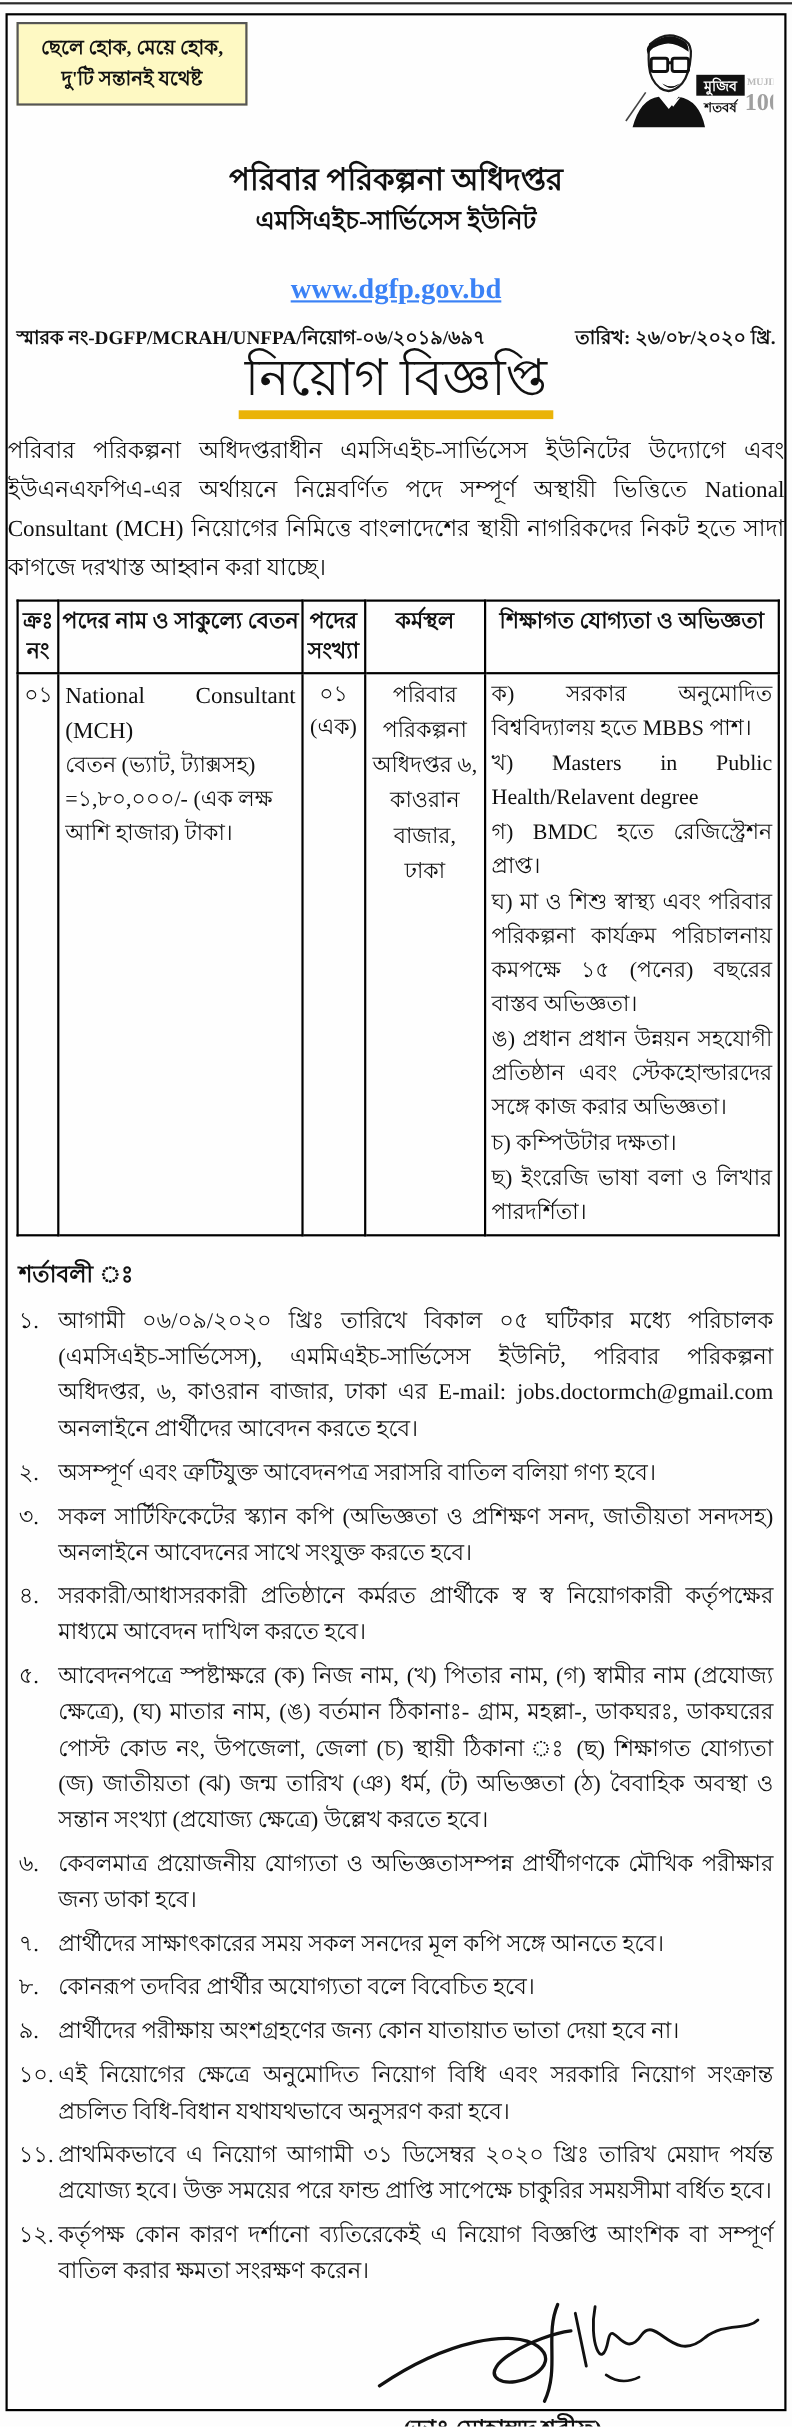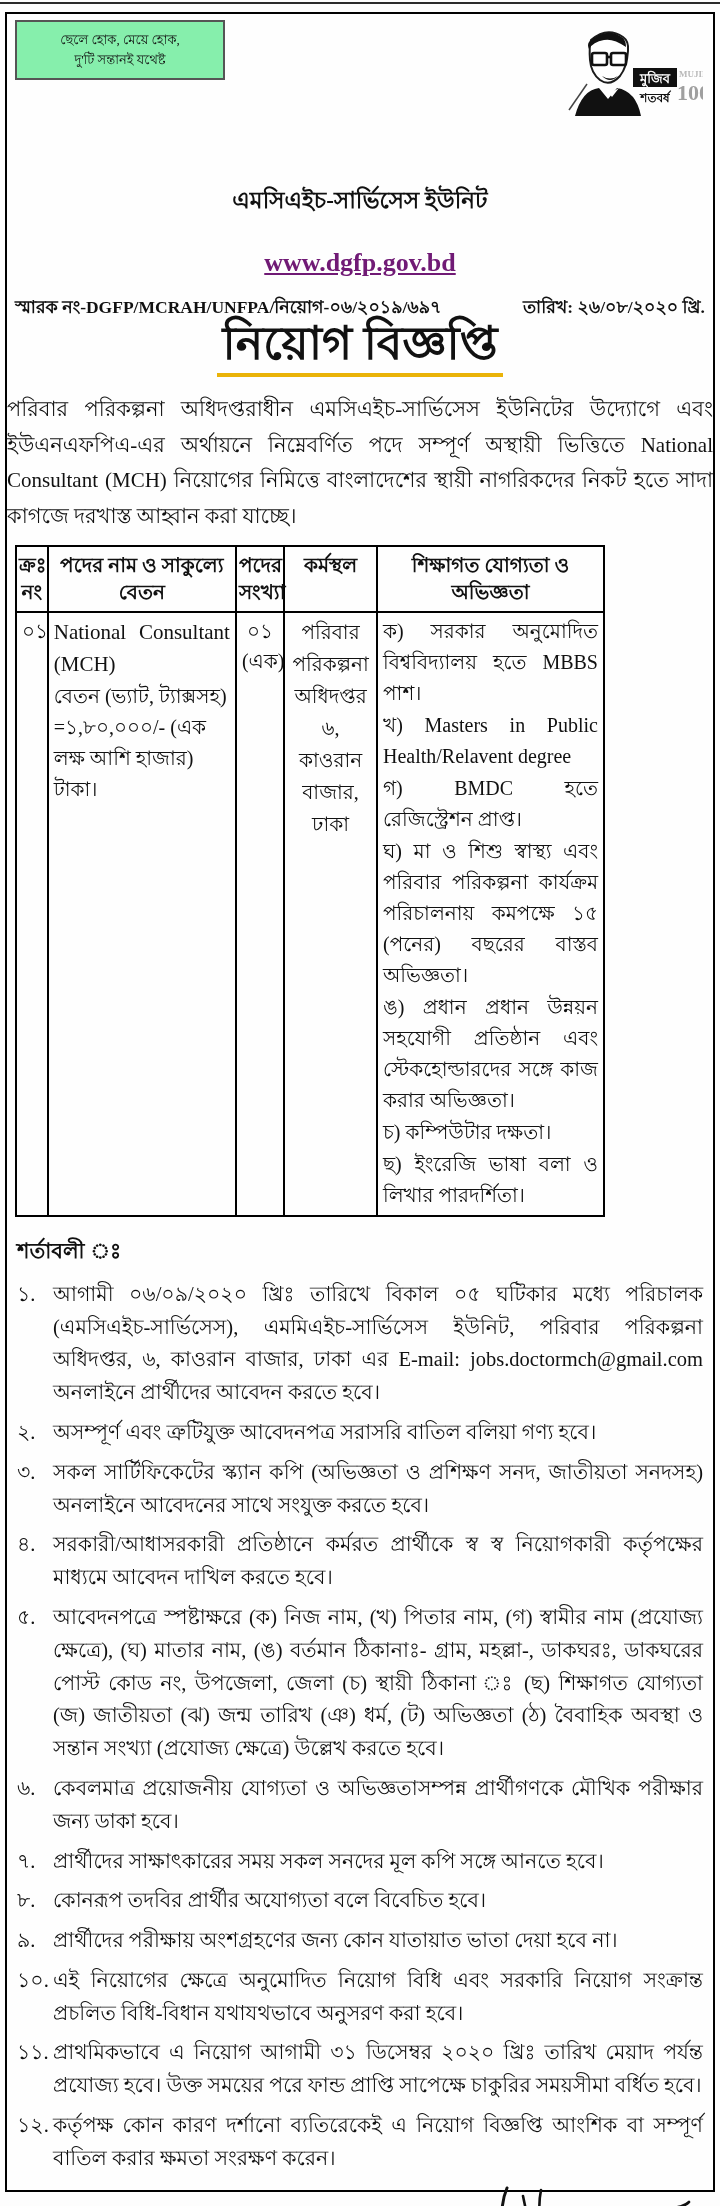--- a/index.html
+++ b/index.html
@@ -11,49 +11,49 @@
   }
   .top-rule{position:absolute;top:2px;left:0;width:720px;border-top:2px solid #2a2a2a;}
   .doc{
     position:absolute;left:5px;right:5px;top:12px;bottom:14px;
     border:2px solid #000;background:#fefefe;
   }
   
   .header{position:relative;height:368px;}
   .slogan-box{
     position:absolute;top:6px;left:8px;width:202px;
-    border:2px solid #555;background:#86efac;
-    text-align:center;font-weight:normal;font-size:13px;line-height:1.55;
+    border:2px solid #555;background:#fef9c3;
+    text-align:center;font-weight:bold;font-size:18px;line-height:1.55;
     padding:8px 2px;
   }
   .mujib-logo{position:absolute;top:8px;right:10px;width:142px;height:94px;}
   .h-center{position:absolute;left:0;width:100%;text-align:center;white-space:nowrap;}
   .govt-title{top:70px;font-size:37px;font-weight:bold;letter-spacing:0;}
   .dept{top:128px;font-size:28px;font-weight:bold;}
   .unit{top:168px;font-size:23px;font-weight:600;}
   .addr{top:200px;font-size:23px;font-weight:600;}
   .website{top:234px;font-size:26px;font-weight:bold;}
-  .website a{color:#701a75;}
+  .website a{color:#3b82f6;}
   .memo-row{
     position:absolute;top:280px;left:8px;right:8px;
     display:flex;justify-content:space-between;font-size:17.5px;font-weight:600;
   }
   .notice-title{position:absolute;top:302px;left:0;width:100%;text-align:center;}
   .notice-title span{
-    display:inline-block;font-size:46px;font-weight:bold;line-height:1.2;
-    border-bottom:4px solid #eab308;padding:0 6px 2px;
+    display:inline-block;font-size:46px;font-weight:normal;line-height:1.2;
+    border-bottom:8px solid #eab308;padding:0 6px 2px;
   }
   
   .intro{
     margin:10px 0 10px;font-size:21px;line-height:1.7;text-align:justify;
     font-weight:500;
   }
   
   table.post-table{
-    border-collapse:collapse;width:590px;margin:2px 8px 0;
+    border-collapse:collapse;width:694px;margin:2px 8px 0;
     table-layout:fixed;
   }
   .post-table th,.post-table td{
     border:2px solid #000;vertical-align:top;padding:3px 5px;
     font-size:20px;
   }
   .post-table th{font-weight:bold;text-align:center;line-height:1.35;padding:5px 2px;}
   .c1{width:5.4%;} .c2{width:32%;} .c3{width:8.2%;} .c4{width:15.8%;} .c5{width:38.6%;}
   .serial-cell{text-align:center;font-size:20px;}
   .post-cell div{line-height:1.55;}
@@ -104,20 +104,21 @@
         <path d="M8 88 L26 62" stroke="#444" stroke-width="1.5"></path>
 
         <rect x="72" y="46" width="44" height="19" fill="#111"></rect>
         <text x="94" y="61" text-anchor="middle" font-size="13" font-weight="bold" fill="#ffffff">মুজিব</text>
         <text x="94" y="80" text-anchor="middle" font-size="12" font-weight="bold" fill="#111">শতবর্ষ</text>
         <text x="118" y="55" font-size="9" font-weight="bold" fill="#b9b9b9">MUJIB</text>
         <text x="116" y="78" font-size="22" font-weight="bold" fill="#9f9f9f">100</text>
       </svg>
     </div>
 
+    <div class="h-center dept">পরিবার পরিকল্পনা অধিদপ্তর</div>
     <div class="h-center unit">এমসিএইচ-সার্ভিসেস ইউনিট</div>
     <div class="h-center website">
       <a href="#">www.dgfp.gov.bd</a>
     </div>
 
     <div class="memo-row">
       <span>স্মারক নং-DGFP/MCRAH/UNFPA/নিয়োগ-০৬/২০১৯/৬৯৭</span>
       <span>তারিখ: ২৬/০৮/২০২০ খ্রি.</span>
     </div>
 

